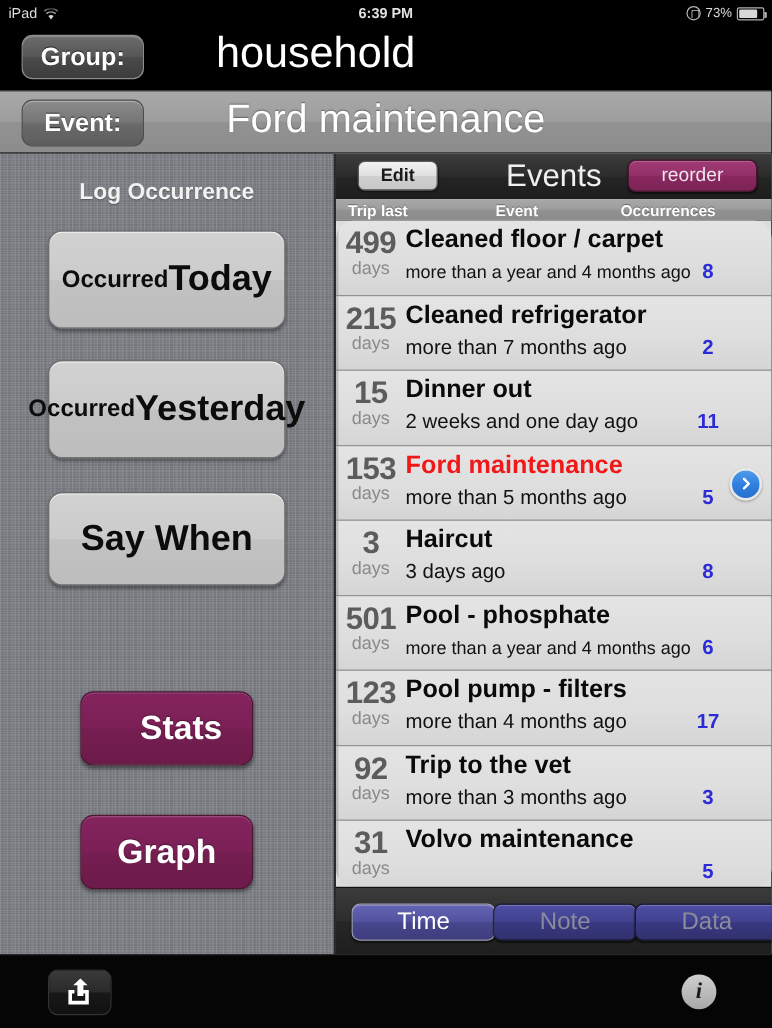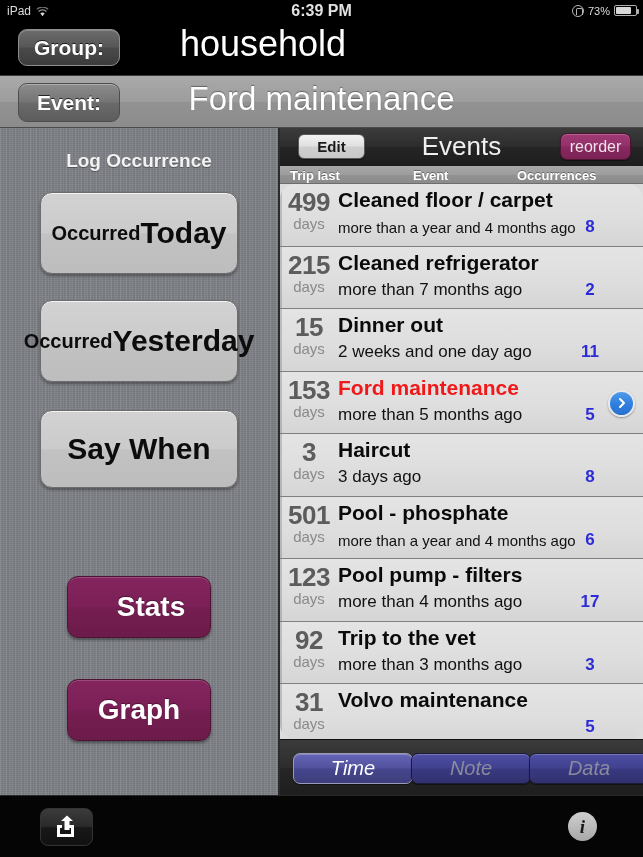--- a/index.html
+++ b/index.html
@@ -27,24 +27,24 @@
     background: #000;
     color: #d8d8d8;
     font-size: 12px;
     display: flex;
     align-items: center;
   }
   .sb-left { position: absolute; left: 7px; display: flex; align-items: center; gap: 5px; }
   .sb-device { font-size: 12px; color: #dcdcdc; }
   .sb-center {
     position: absolute; left: 0; width: 643px;
-    text-align: center; font-size: 16px; color: #e2e2e2;
+    text-align: center; font-size: 12px; color: #e2e2e2;
     font-weight: bold;
   }
-  .sb-right { position: absolute; right: 6px; display: flex; align-items: flex-start; gap: 4px; }
+  .sb-right { position: absolute; right: 6px; display: flex; align-items: flex-end; gap: 4px; }
   .sb-pct { font-size: 11px; color: #dcdcdc; }
   .wifi-ico { width: 13px; height: 10px; position: relative; display: inline-block; }
   .batt {
     width: 23px; height: 11px; border: 1px solid #b0b0b0; border-radius: 2px;
     position: relative; display: inline-block;
   }
   .batt::after {
     content: ''; position: absolute; right: -3px; top: 3px;
     width: 2px; height: 5px; background: #b0b0b0; border-radius: 0 1px 1px 0;
   }
@@ -180,21 +180,21 @@
     display: flex; align-items: center; justify-content: center;
     text-shadow: none;
     box-shadow: 0 1px 1px rgba(0,0,0,.45);
     cursor: pointer;
   }
   .events-title {
     position: absolute; left: 0; top: 3px; width: 363px;
     text-align: center; color: #f0f0f0; font-size: 26px;
   }
   .reorder-btn {
-    position: absolute; right: 12px; top: 5px; width: 71px; height: 27px;
+    position: absolute; right: 12px; top: 5px; width: 108px; height: 27px;
     border-radius: 7px; border: 1px solid #4c1531;
     background: linear-gradient(to bottom, #a03a74 0%, #93306a 48%, #88285f 52%, #7d2356 100%);
     color: #f0e4ec; font-size: 16px;
     display: flex; align-items: center; justify-content: center;
     box-shadow: 0 1px 1px rgba(0,0,0,.5), inset 0 1px 0 rgba(255,255,255,.2);
     cursor: pointer;
   }
   .col-head {
     position: absolute; top: 38px; left: 0; width: 363px; height: 18px;
     background: linear-gradient(to bottom, #a8a8a8 0%, #9d9d9d 50%, #929292 51%, #8b8b8b 100%);
@@ -265,21 +265,20 @@
     border-top: 1px solid #111;
   }
   .segbtn {
     position: absolute; top: 13px; height: 31px; width: 120px;
     border-radius: 7px; border: 1px solid #1b1b38;
     background: linear-gradient(to bottom, #4e4ea4 0%, #41418f 48%, #383880 52%, #31316f 100%);
     display: flex; align-items: center; justify-content: center;
     font-size: 20px;
     box-shadow: inset 0 1px 0 rgba(255,255,255,.22), 0 1px 1px rgba(0,0,0,.5);
     cursor: pointer;
-    font-style: italic;
   }
   .segbtn.on { color: #ffffff; border: 1px solid #9a9ab8; background: linear-gradient(to bottom, #6565b6 0%, #51519e 48%, #46468d 52%, #3d3d7d 100%); }
   .segbtn.off { color: #8b8b9e; }
   #seg-time { left: 13px; }
   #seg-note { left: 131px; }
   #seg-data { left: 249px; }
 
   
   .toolbar {
     position: absolute; left: 0; bottom: 0; width: 643px; height: 62px;

